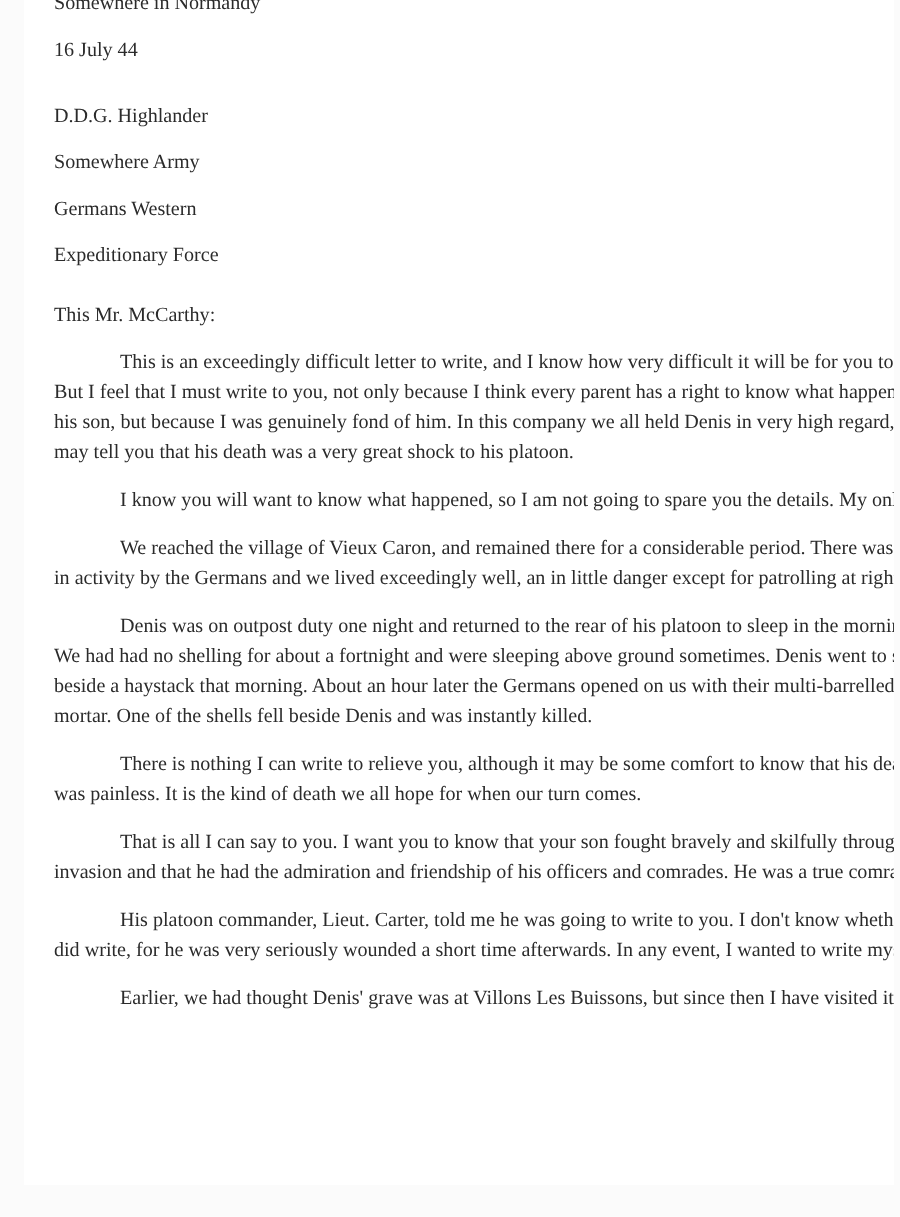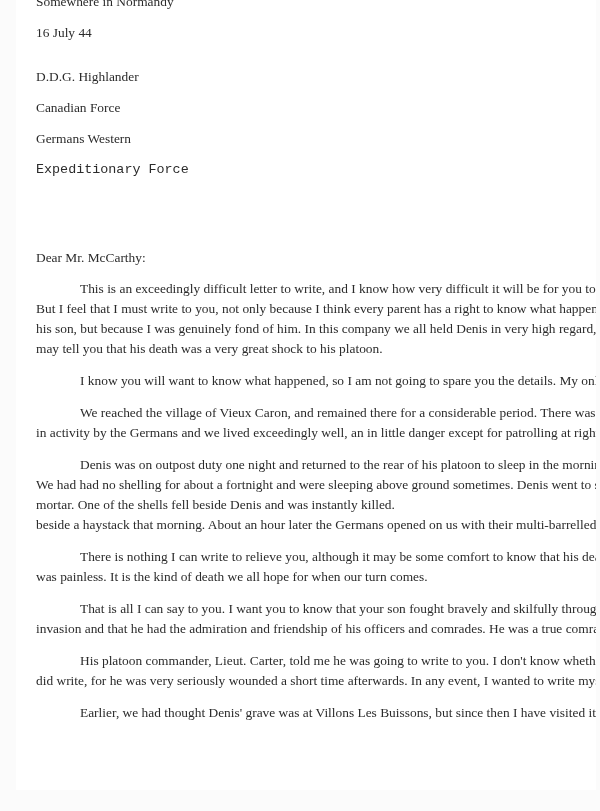--- a/index.html
+++ b/index.html
@@ -43,48 +43,48 @@
 <body>
 
 <div class="page">
   <div class="letter">
 
     <p class="line head-line">Somewhere in Normandy</p>
     <p class="line head-line" style="margin-bottom:24px;">16 July 44</p>
 
     <div>
       <p class="line addr-line">D.D.G. Highlander</p>
-      <p class="line addr-line">Canadian Force</p>
+      <p class="line addr-line">Somewhere Army</p>
       <p class="line addr-line">Germans Western</p>
-      <p class="line addr-line" style="margin-bottom:68px;font-family:Liberation Mono, monospace;">Expeditionary Force</p>
+      <p class="line addr-line" style="margin-bottom:20px;">Expeditionary Force</p>
     </div>
 
-    <p class="line" style="margin-bottom:11px;">Dear Mr. McCarthy:</p>
+    <p class="line" style="margin-bottom:11px;">This Mr. McCarthy:</p>
 
     <div class="para-block">
       <p class="l first">This is an exceedingly difficult letter to write, and I know how very difficult it will be for you to read.</p>
       <p class="l">But I feel that I must write to you, not only because I think every parent has a right to know what happened to</p>
       <p class="l">his son, but because I was genuinely fond of him. In this company we all held Denis in very high regard, and I</p>
       <p class="l">may tell you that his death was a very great shock to his platoon.</p>
     </div>
 
     <div class="para-block">
       <p class="l first">I know you will want to know what happened, so I am not going to spare you the details. My only</p>
     </div>
 
     <div class="para-block">
       <p class="l first">We reached the village of Vieux Caron, and remained there for a considerable period. There was a lull</p>
       <p class="l">in activity by the Germans and we lived exceedingly well, an in little danger except for patrolling at right.</p>
     </div>
 
     <div class="para-block">
       <p class="l first">Denis was on outpost duty one night and returned to the rear of his platoon to sleep in the morning.</p>
       <p class="l">We had had no shelling for about a fortnight and were sleeping above ground sometimes. Denis went to sleep</p>
+      <p class="l">beside a haystack that morning. About an hour later the Germans opened on us with their multi-barrelled</p>
       <p class="l">mortar. One of the shells fell beside Denis and was instantly killed.</p>
-      <p class="l">beside a haystack that morning. About an hour later the Germans opened on us with their multi-barrelled</p>
     </div>
 
     <div class="para-block">
       <p class="l first">There is nothing I can write to relieve you, although it may be some comfort to know that his death</p>
       <p class="l">was painless. It is the kind of death we all hope for when our turn comes.</p>
     </div>
 
     <div class="para-block">
       <p class="l first">That is all I can say to you. I want you to know that your son fought bravely and skilfully through the</p>
       <p class="l">invasion and that he had the admiration and friendship of his officers and comrades. He was a true comrade</p>

